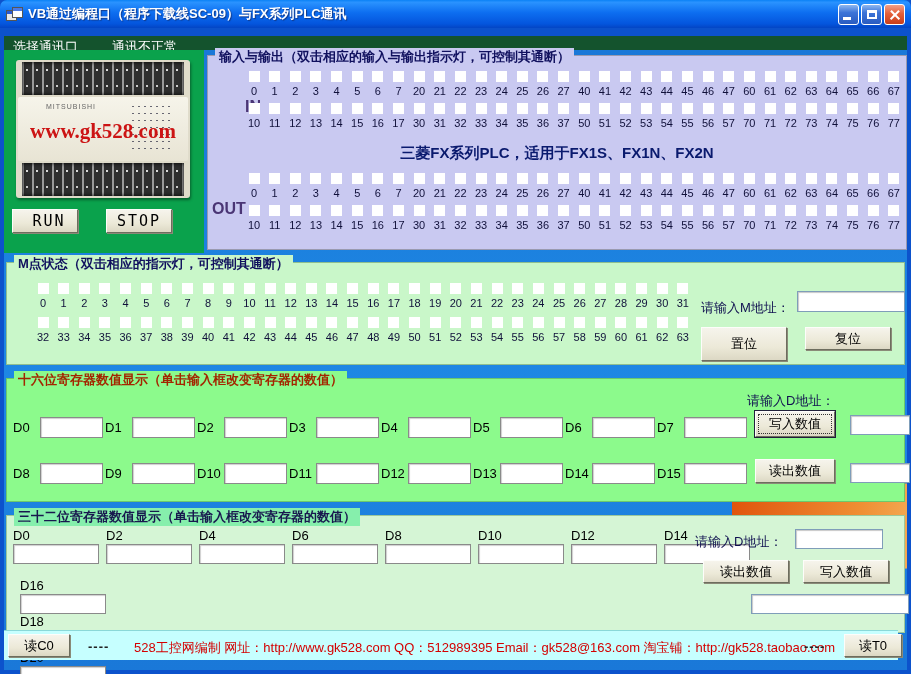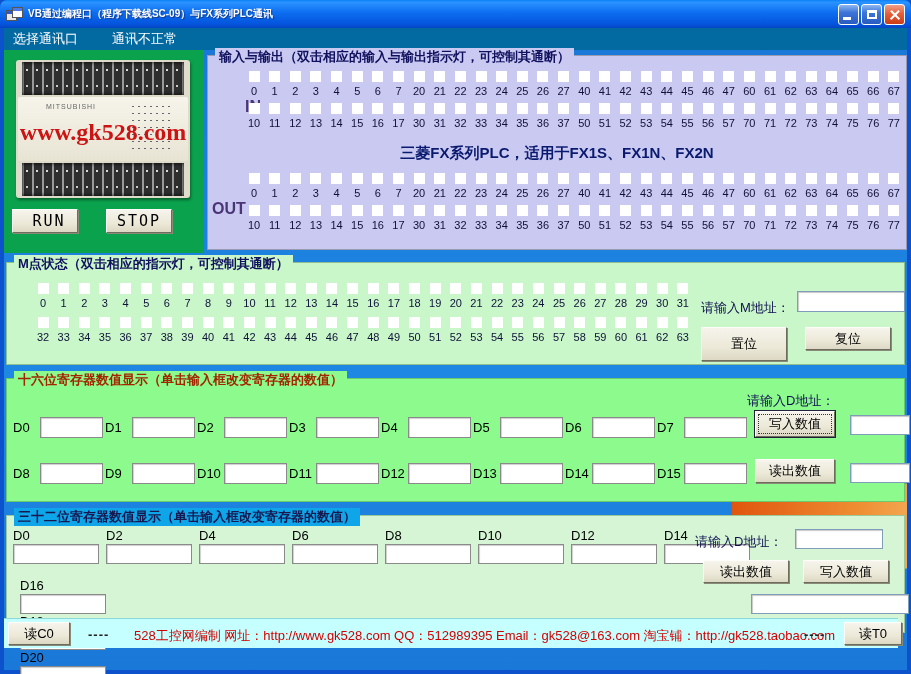--- a/index.html
+++ b/index.html
@@ -8,52 +8,52 @@
 
   
   .titlebar { position:absolute; left:0; top:0; width:911px; height:28px;
     background:linear-gradient(180deg,#0a81f5 0%,#2a93ff 8%,#0d6ef0 45%,#0455dd 85%,#0345c4 100%);
     border-radius:7px 7px 0 0; display:flex; align-items:center; padding:0 6px; }
   .app-icon { width:17px; height:15px; position:relative; margin-right:5px; flex:0 0 auto; }
   .app-icon .f1 { position:absolute; left:0; top:3px; width:11px; height:11px; background:#e8e8e8; border:1px solid #555; }
   .app-icon .f1::before { content:""; position:absolute; left:0; top:0; width:100%; height:3px; background:#2a5ad4; }
   .app-icon .f2 { position:absolute; left:6px; top:0; width:11px; height:11px; background:#fff; border:1px solid #555; }
   .app-icon .f2::before { content:""; position:absolute; left:0; top:0; width:100%; height:3px; background:#4a7ae8; }
-  .title-text { color:#fff; font-size:10px; font-weight:bold; text-shadow:1px 1px 1px #123a8a; white-space:nowrap; overflow:hidden; flex:1; }
+  .title-text { color:#fff; font-size:13px; font-weight:bold; text-shadow:1px 1px 1px #123a8a; white-space:nowrap; overflow:hidden; flex:1; }
   .win-btns { display:flex; gap:2px; }
   .win-btn { width:21px; height:21px; border-radius:3px; border:1px solid #fff; position:relative;
     background:linear-gradient(180deg,#8db7f0 0%,#3c74d8 40%,#2a5cc0 100%); }
   .win-btn.close { background:linear-gradient(180deg,#f0a088 0%,#e4603a 45%,#c93d18 100%); }
   .glyph-min { position:absolute; left:4px; bottom:4px; width:8px; height:3px; background:#fff; }
   .glyph-max { position:absolute; left:5px; top:5px; width:10px; height:9px; border:2px solid #fff; border-top-width:3px; }
   .glyph-close-a, .glyph-close-b { position:absolute; left:4px; top:9px; width:12px; height:2.4px; background:#fff; }
   .glyph-close-a { transform:rotate(45deg); } .glyph-close-b { transform:rotate(-45deg); }
 
   
-  .menubar { position:absolute; left:4px; top:28px; width:903px; height:22px; background:#0369a1;
+  .menubar { position:absolute; left:4px; top:36px; width:903px; height:22px; background:#14532d;
     display:flex; align-items:center; gap:34px; padding-left:9px; }
   .menu-item { color:#fff; font-size:13px; white-space:nowrap; }
 
   
   .client { position:absolute; left:4px; top:50px; width:903px; height:620px;
     background:linear-gradient(180deg,#1a78d8 0%,#1e88e4 55%,#1a78d8 100%); }
   .swoosh { position:absolute; right:0; top:438px; width:175px; height:85px;
     background:linear-gradient(100deg,#e0540c 0%,#ef8f34 70%,#f4ab55 100%); transform:skewY(-3deg); }
 
   
   .groupbox { position:absolute; border:1px solid #9a9ab0; }
   .legend { position:absolute; top:-8px; left:7px; padding:0 4px; font-size:13px; font-weight:bold; white-space:nowrap; }
   .gb-io { left:203px; top:5px; width:700px; height:195px; background:#c9c9f1; }
   .gb-io .legend { background:#c9c9f1; color:#10105e; }
   .gb-m { left:2px; top:212px; width:899px; height:103px; background:#c9f7c9; border-color:#8fbf8f; }
   .gb-m .legend { background:#c9f7c9; color:#10105e; }
   .gb-r16 { left:2px; top:328px; width:899px; height:124px; background:#8cfa8c; border-color:#6cc86c; }
   .gb-r16 .legend { background:#8cfa8c; color:#a32600; }
   .gb-r32 { left:2px; top:465px; width:899px; height:118px; background:#d5f5d5; border-color:#9cc89c; }
-  .gb-r32 .legend { background:#0ea5e9; color:#18184e; }
+  .gb-r32 .legend { background:#86efac; color:#18184e; }
 
   
   .lamp-row { position:absolute; display:flex; justify-content:space-between; }
   .lamp-col { display:flex; flex-direction:column; align-items:center; width:20px; gap:3px; }
   .lamp { width:11px; height:11px; background:#ffffff; }
   .lamp-num { font-size:11px; line-height:12px; color:#10103a; white-space:nowrap; }
   .io-side-label { position:absolute; font-size:16px; font-weight:bold; color:#4a3575; }
   .io-center-text { position:absolute; left:0; width:100%; text-align:center; font-size:15px; font-weight:bold; color:#0a1a6e; }
 
   
@@ -77,35 +77,35 @@
     background-image:radial-gradient(circle 2px at 5px 8px,#d8d8d8 60%,transparent 65%),
                      radial-gradient(circle 2px at 5px 24px,#c8c8c8 60%,transparent 65%);
     background-size:10px 33px; }
   .plc-term.top { top:2px; } .plc-term.bot { bottom:2px; }
   .plc-mid { position:absolute; left:2px; top:37px; width:170px; height:64px; background:linear-gradient(180deg,#f6f4ea,#e8e4d4);
     border-radius:2px; }
   .plc-brand { position:absolute; left:28px; top:6px; font-size:7px; letter-spacing:1px; color:#666; }
   .plc-dots { position:absolute; right:14px; top:6px; width:44px; height:52px;
     background-image:radial-gradient(circle 1.2px,#445 55%,transparent 60%); background-size:6px 7px; opacity:.8; }
   .watermark { position:absolute; left:0; top:22px; width:100%; text-align:center;
-    font-family:"Liberation Serif","DejaVu Serif",serif; font-size:24px; font-weight:bold; color:#cc1414; }
+    font-family:"Liberation Serif","DejaVu Serif",serif; font-size:21px; font-weight:bold; color:#cc1414; }
   .photo .btn { width:66px; height:24px; font-family:"DejaVu Sans Mono","Liberation Mono",monospace; font-size:15px; letter-spacing:2px; }
 
   
   .reg-row { position:absolute; display:flex; }
   .reg-item.inline { display:flex; align-items:center; width:92px; }
   .reg-item.inline .reg-label { width:27px; font-size:13px; color:#000; }
   .reg-item.inline .reg-input { width:63px; height:21px; }
   .reg-item.stacked { display:flex; flex-direction:column; width:93px; }
   .reg-item.stacked .reg-label { font-size:13px; color:#000; height:16px; }
   .reg-item.stacked .reg-input { width:86px; height:20px; }
   .reg-input { background:#fff; border:1px solid #8a8a8a; box-shadow:inset 1px 1px 1px #cfcfcf; font-size:13px; padding:0 3px; }
 
   
-  .statusbar { position:absolute; left:0; top:568px; width:894px; height:30px; background:#c6ffff;
+  .statusbar { position:absolute; left:0; top:580px; width:894px; height:30px; background:#c6ffff;
     border-top:1px solid #8ad8d8; }
   .dashes { position:absolute; top:8px; font-size:13px; font-weight:bold; color:#222; letter-spacing:1px; }
   .info-text { position:absolute; left:130px; top:8px; font-size:13px; color:#d40000; white-space:nowrap; }
 </style>
 </head>
 <body>
 
 <div class="window">
 
   <div class="titlebar">

